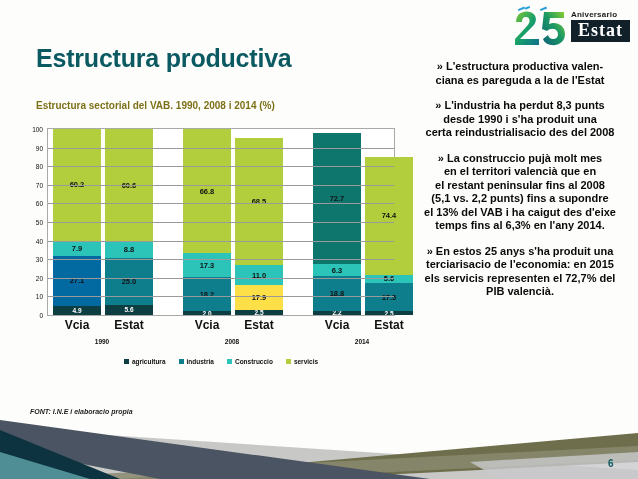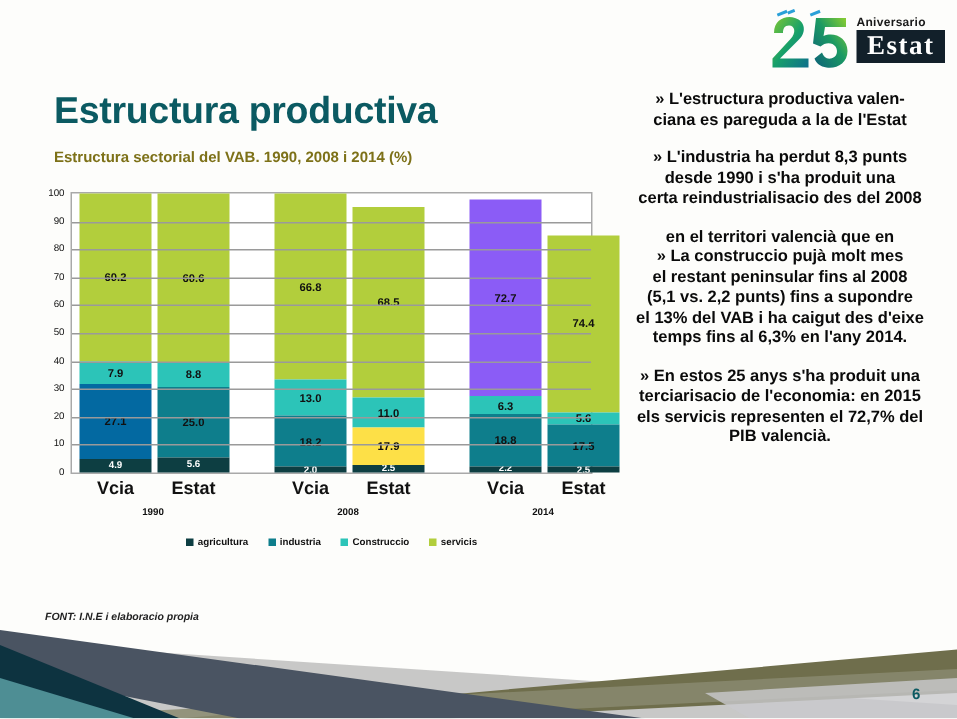--- a/index.html
+++ b/index.html
@@ -15,21 +15,21 @@
 
   
   .logo { position:absolute; left:512px; top:4px; width:120px; height:44px; display:flex; align-items:center; }
   .logo-25 { width:56px; height:40px; position:relative; flex:0 0 auto; }
   .logo-right { margin-left:3px; display:flex; flex-direction:column; align-items:flex-start; }
   .logo-anniv { font-size:8px; font-weight:bold; color:#1a1a1a; letter-spacing:.2px; line-height:9px; margin-bottom:1px;text-align:center;}
   .logo-ivie { background:#12202a; color:#ffffff; font-family:"Liberation Serif", serif; font-weight:bold;
                font-size:18px; line-height:19px; padding:1px 7px 2px 7px; letter-spacing:1px; }
 
   
-  .title { position:absolute; left:36px; top:60px; font-size:25px; font-weight:bold; color:#0b5a62; letter-spacing:-0.2px; }
+  .title { position:absolute; left:36px; top:44px; font-size:25px; font-weight:bold; color:#0b5a62; letter-spacing:-0.2px; }
   .subtitle { position:absolute; left:36px; top:100px; font-size:10px; font-weight:bold; color:#7d7118; }
 
   
   .chart-wrap { position:absolute; left:22px; top:124px; width:376px; height:250px; }
   .plot { position:absolute; left:25px; top:4px; width:348px; height:188px; border:1px solid #a9a9a9; background:#ffffff; }
   .gridline { position:absolute; left:0; right:0; height:1px; background:#9a9a9a; }
   .yaxis { position:absolute; left:0px; top:0px; width:24px; height:196px; }
   .ytick { position:absolute; right:3px; font-size:6.5px; color:#111; transform:translateY(-50%); }
   .bars { position:absolute; left:0; top:0; right:0; bottom:0; display:flex; align-items:flex-end; }
   .bar { position:relative; height:100%; display:flex; flex-direction:column; justify-content:flex-end; }
@@ -117,32 +117,32 @@
             <div class="seg dark" style="height: 9.114px; background: rgb(13, 62, 66);">4.9</div>
           </div>
           <div class="bar" style="position: absolute; left: 57px; width: 48px; bottom: 0px; height: 100%;">
             <div class="seg" style="height: 112.716px; background: rgb(178, 206, 60);">60.6</div>
             <div class="seg" style="height: 16.368px; background: rgb(44, 196, 184);">8.8</div>
             <div class="seg" style="height: 46.5px; background: rgb(14, 126, 140);">25.0</div>
             <div class="seg dark" style="height: 10.416px; background: rgb(13, 62, 66);">5.6</div>
           </div>
           <div class="bar" style="position: absolute; left: 135px; width: 48px; bottom: 0px; height: 100%;">
             <div class="seg" style="height: 124.248px; background: rgb(178, 206, 60);">66.8</div>
-            <div class="seg" style="height: 24.18px; background: rgb(44, 196, 184);">13.0</div>
+            <div class="seg" style="height: 24.18px; background: rgb(44, 196, 184);">17.3</div>
             <div class="seg" style="height: 33.852px; background: rgb(14, 126, 140);">18.2</div>
             <div class="seg dark" style="height: 3.72px; background: rgb(13, 62, 66);">2.0</div>
           </div>
           <div class="bar" style="position: absolute; left: 187px; width: 48px; bottom: 0px; height: 100%;">
             <div class="seg" style="height: 127.41px; background: rgb(178, 206, 60);">68.5</div>
             <div class="seg" style="height: 20.46px; background: rgb(44, 196, 184);">11.0</div>
             <div class="seg" style="height: 25px; background: #fde047;">17.9</div>
             <div class="seg dark" style="height: 4.65px; background: rgb(13, 62, 66);">2.5</div>
           </div>
           <div class="bar" style="position: absolute; left: 265px; width: 48px; bottom: 0px; height: 100%;">
-            <div class="seg" style="height: 131px; background: #8b5cf6;">72.7</div>
+            <div class="seg" style="height: 131px; background: #0f766e;">72.7</div>
             <div class="seg" style="height: 11.718px; background: rgb(44, 196, 184);">6.3</div>
             <div class="seg" style="height: 34.968px; background: rgb(14, 126, 140);">18.8</div>
             <div class="seg dark" style="height: 4.092px; background: rgb(13, 62, 66);">2.2</div>
           </div>
           <div class="bar" style="position: absolute; left: 317px; width: 48px; bottom: 0px; height: 100%;">
             <div class="seg" style="height: 138.384px; background: rgb(178, 206, 60); margin-top: 28px;">74.4</div>
             <div class="seg" style="height: 10.416px; background: rgb(44, 196, 184);">5.6</div>
             <div class="seg" style="height: 32.55px; background: rgb(14, 126, 140);">17.5</div>
             <div class="seg dark" style="height: 4.65px; background: rgb(13, 62, 66);">2.5</div>
           </div>
@@ -196,22 +196,22 @@
       <div class="note">
         <p><span class="bullet">» </span>L'estructura productiva valen-</p>
         <p>ciana es pareguda a la de l'Estat</p>
       </div>
       <div class="note">
         <p><span class="bullet">» </span>L'industria ha perdut 8,3 punts</p>
         <p>desde 1990 i s'ha produit una</p>
         <p>certa reindustrialisacio des del 2008</p>
       </div>
       <div class="note">
+        <p><span class="bullet">» </span>La construccio pujà molt mes</p>
         <p>en el territori valencià que en</p>
-        <p><span class="bullet">» </span>La construccio pujà molt mes</p>
         <p>el restant peninsular fins al 2008</p>
         <p>(5,1 vs. 2,2 punts) fins a supondre</p>
         <p>el 13% del VAB i ha caigut des d'eixe</p>
         <p>temps fins al 6,3% en l'any 2014.</p>
       </div>
       <div class="note">
         <p><span class="bullet">» </span>En estos 25 anys s'ha produit una</p>
         <p>terciarisacio de l'economia: en 2015</p>
         <p>els servicis representen el 72,7% del</p>
         <p>PIB valencià.</p>

